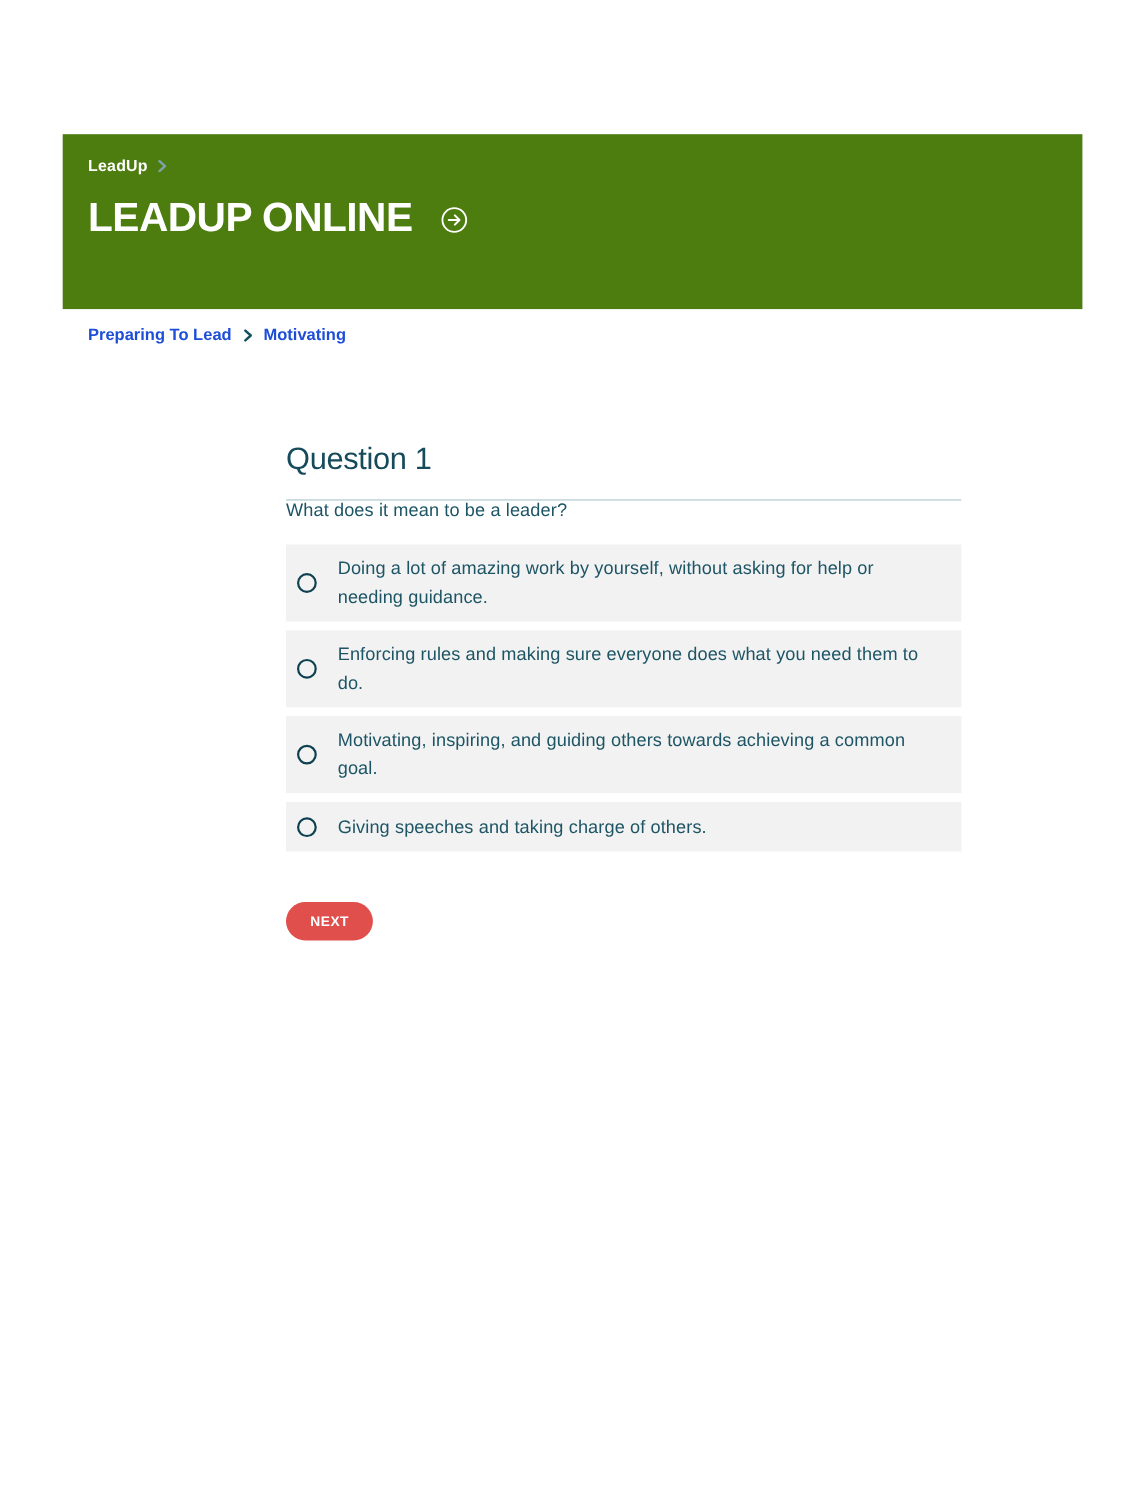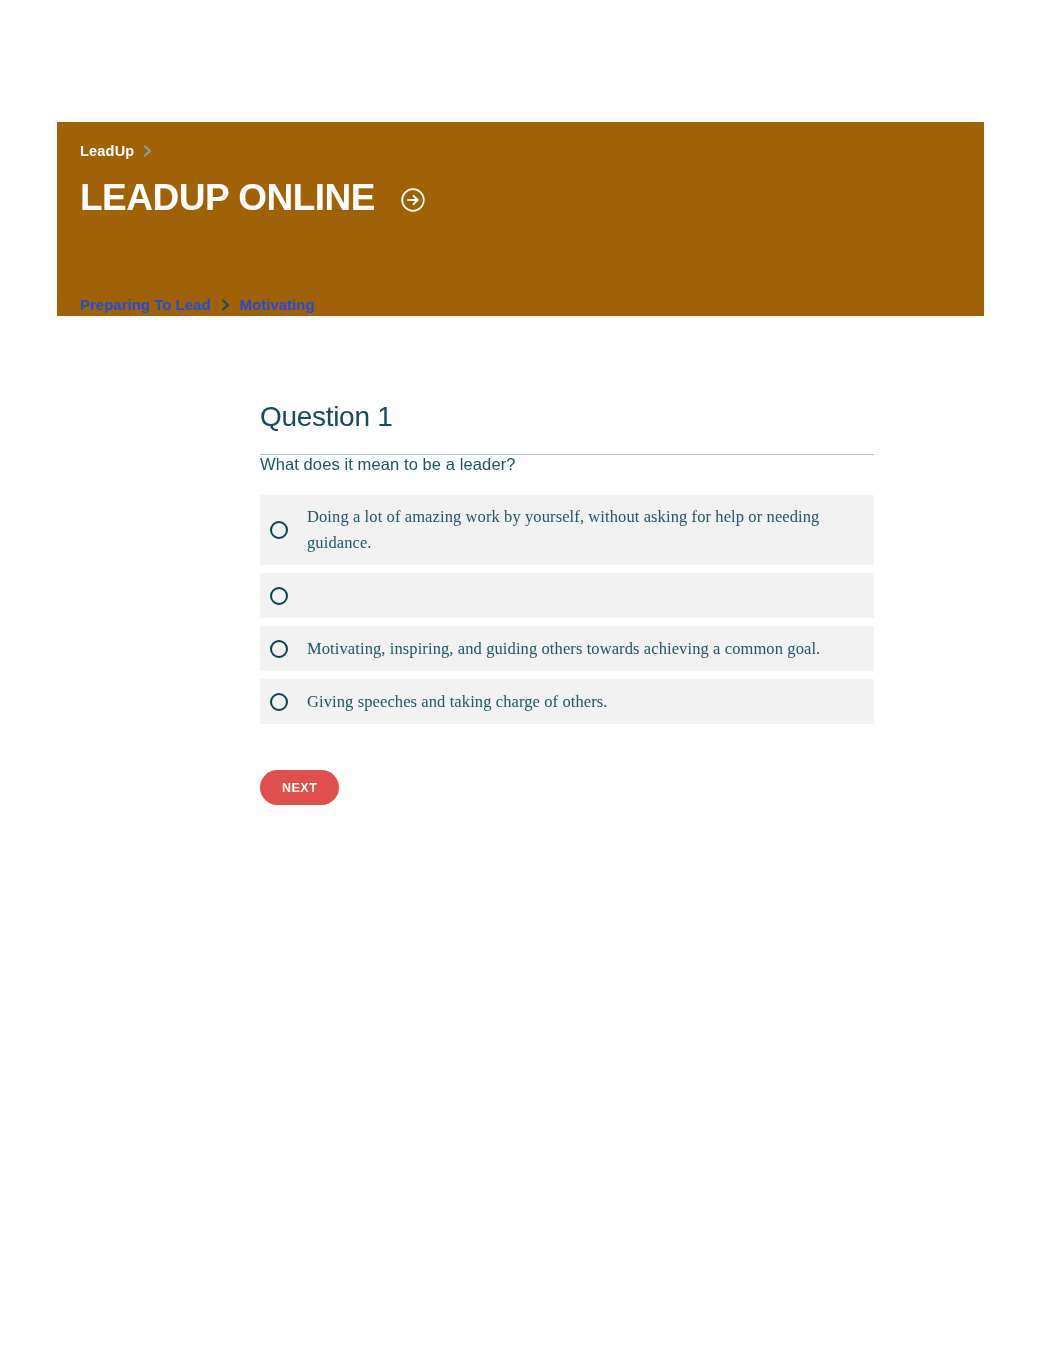--- a/index.html
+++ b/index.html
@@ -12,22 +12,22 @@
     font-family: "Liberation Sans", "DejaVu Sans", sans-serif;
     -webkit-font-smoothing: antialiased;
   }
 
   
   .header {
     position: absolute;
     left: 57px;
     top: 122px;
     width: 927px;
-    height: 194px;
-    background: #a16207;
+    height: 159px;
+    background: #4d7c0f;
     color: #ffffff;
     padding: 21px 0 0 23px;
   }
   .brand-row {
     display: flex;
     align-items: center;
     gap: 9px;
     cursor: pointer;
   }
   .brand-name {
@@ -99,21 +99,20 @@
 
   .options { margin-top: 21px; list-style: none; }
   .option-row {
     display: flex;
     align-items: center;
     background: #f2f2f2;
     margin-bottom: 8px;
     padding: 9px 16px 9px 0;
     min-height: 45px;
     cursor: pointer;
-    font-family: Liberation Serif, serif;
   }
   .radio {
     flex: 0 0 auto;
     width: 18px;
     height: 18px;
     margin-left: 10px;
     margin-right: 19px;
     border: 2.6px solid #0e4150;
     border-radius: 50%;
     background: transparent;
@@ -182,20 +181,21 @@
   <hr class="divider">
   <p class="question-text">What does it mean to be a leader?</p>
 
   <ul class="options">
     <li class="option-row">
       <span class="radio"></span>
       <span class="option-label">Doing a lot of amazing work by yourself, without asking for help or needing guidance.</span>
     </li>
     <li class="option-row">
       <span class="radio"></span>
+      <span class="option-label">Enforcing rules and making sure everyone does what you need them to do.</span>
     </li>
     <li class="option-row">
       <span class="radio"></span>
       <span class="option-label">Motivating, inspiring, and guiding others towards achieving a common goal.</span>
     </li>
     <li class="option-row">
       <span class="radio"></span>
       <span class="option-label">Giving speeches and taking charge of others.</span>
     </li>
   </ul>

